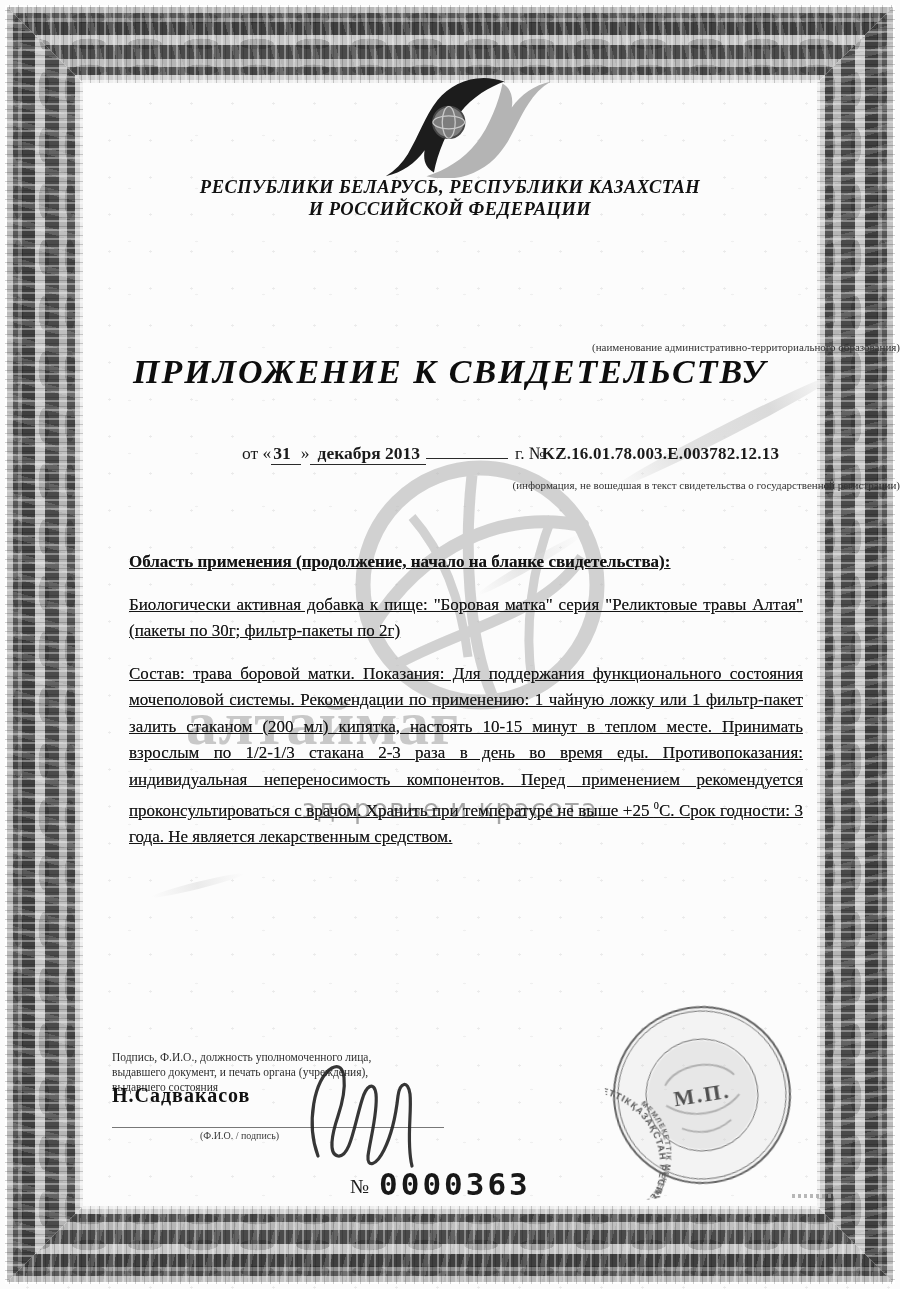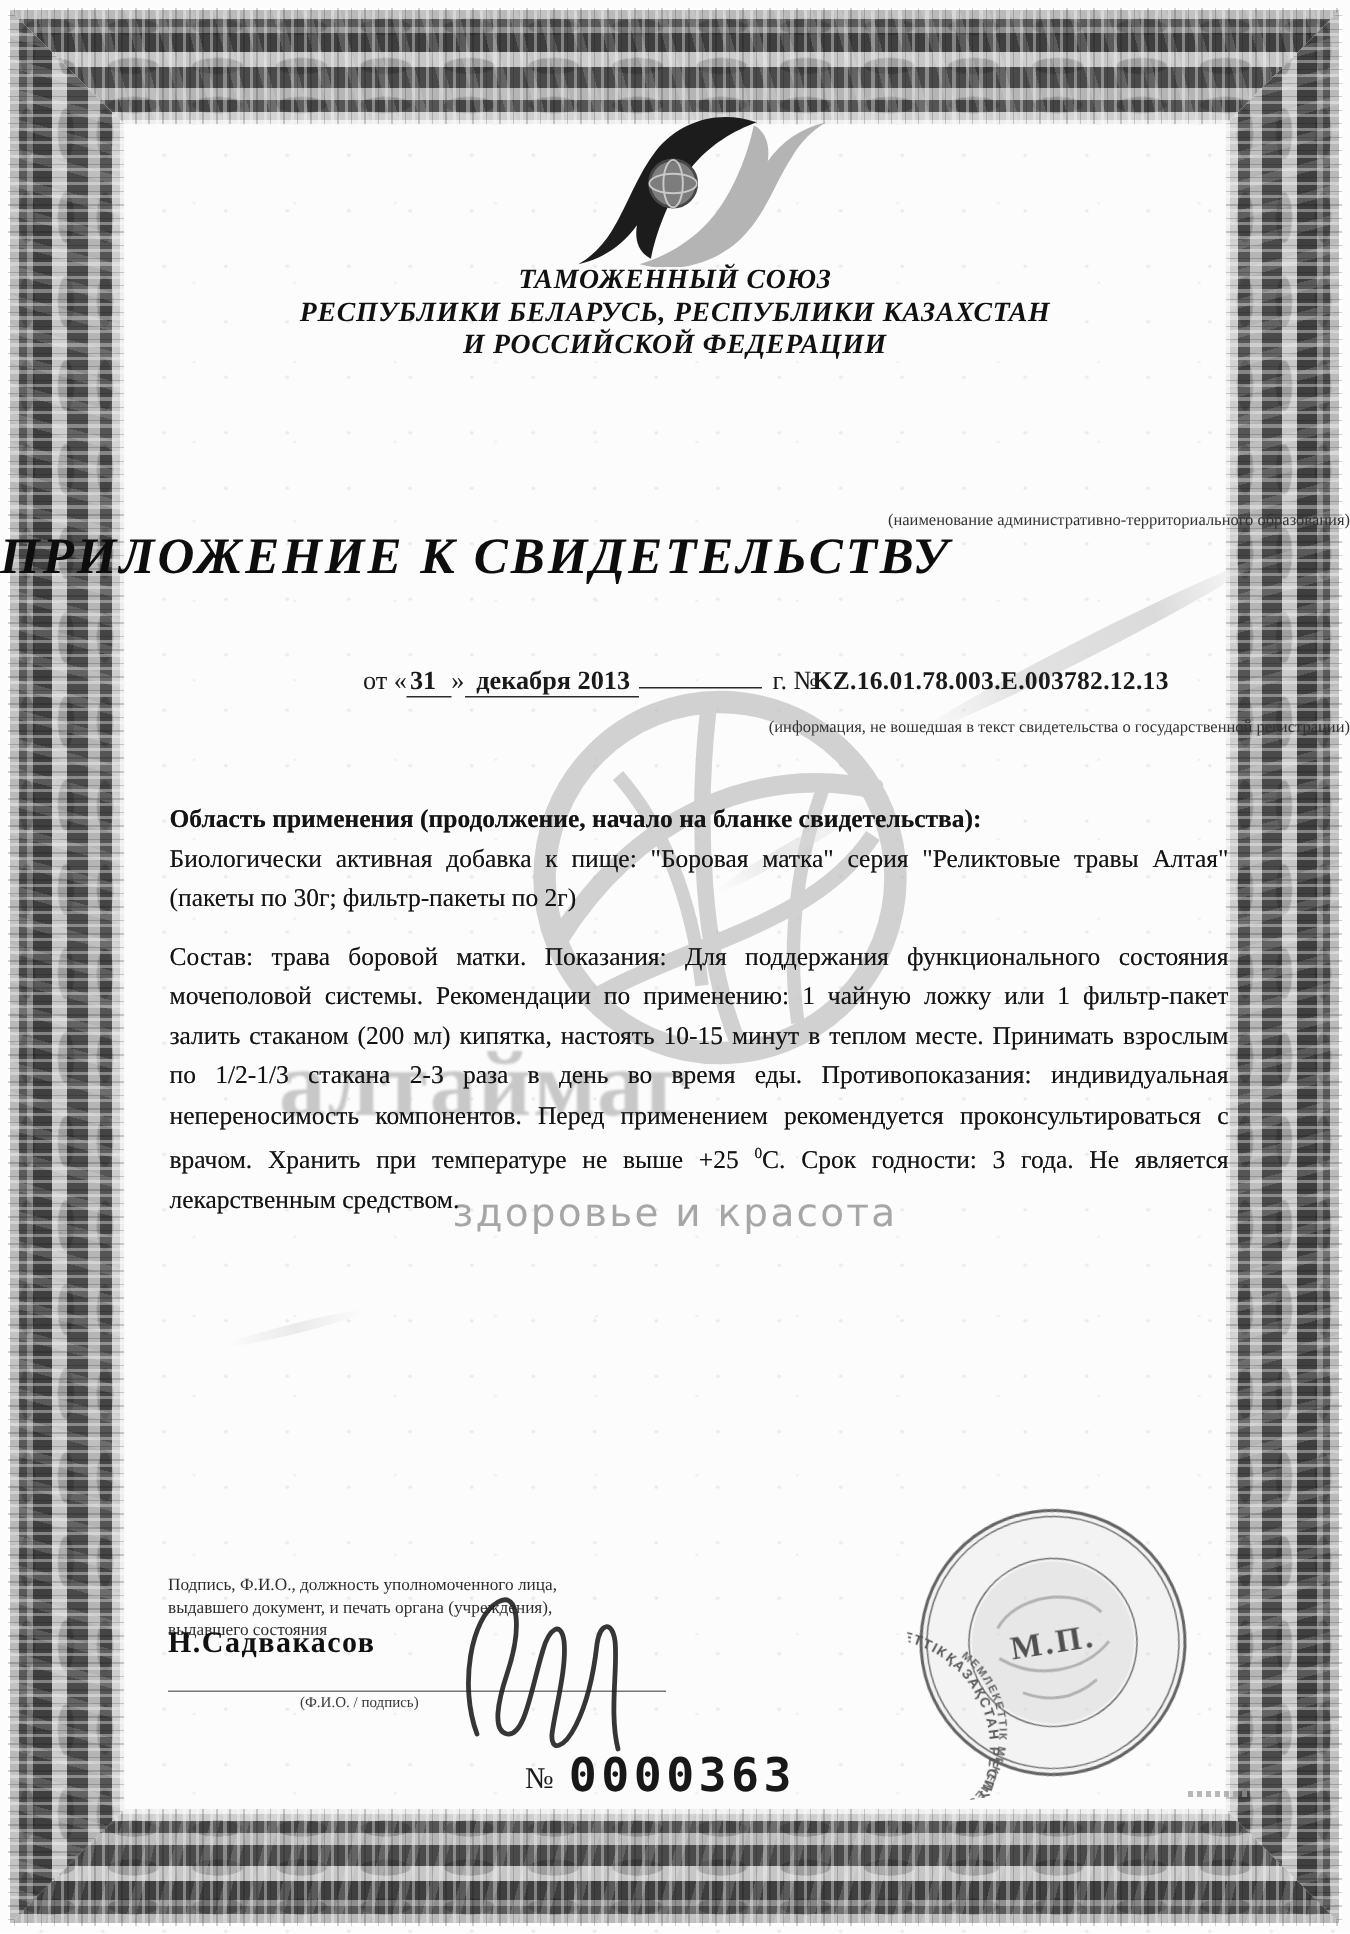--- a/index.html
+++ b/index.html
@@ -60,34 +60,34 @@
     background:linear-gradient(90deg,transparent,#dadada 40%,transparent);}
   .s3{left:150px;top:882px;width:95px;height:7px;transform:rotate(-14deg);opacity:.45;
     background:linear-gradient(90deg,transparent,#d5d5d5 50%,transparent);}
   
   .logo{position:absolute;left:362px;top:76px;width:205px;height:102px;}
   .org{position:absolute;left:0;right:0;top:177px;text-align:center;
     font-weight:bold;font-style:italic;font-size:18.5px;line-height:21.5px;letter-spacing:.5px;color:#111;}
   .cap{position:absolute;left:0;right:0;text-align:right;font-size:11px;color:#333;}
   .cap-top{top:341px;}
   .cap-info{top:479px;}
-  .doc-title{position:absolute;left:0;right:0;top:353px;text-align:left;
+  .doc-title{position:absolute;left:0;right:0;top:353px;text-align:center;
     font-weight:bold;font-style:italic;font-size:34px;letter-spacing:2px;color:#0d0d0d;}
   .doc-subtitle{position:absolute;left:0;right:0;top:393px;text-align:center;
     font-weight:bold;font-style:italic;font-size:25px;letter-spacing:.5px;color:#0d0d0d;}
   .dateline{position:absolute;left:242px;top:443px;font-size:17.5px;white-space:nowrap;color:#1a1a1a;}
   .dl-day{display:inline-block;border-bottom:1.5px solid #2a2a2a;padding:0 10px 0 2px;font-weight:bold;}
   .dl-month{display:inline-block;border-bottom:1.5px solid #2a2a2a;padding:0 6px 0 8px;font-weight:bold;}
   .dl-gap{display:inline-block;border-bottom:1.5px solid #2a2a2a;width:82px;}
   .dl-glabel{margin-left:7px;}
   .dl-num{font-weight:bold;font-size:17px;margin-left:-4px;letter-spacing:.2px;}
   .body-text{position:absolute;left:113px;width:706px;top:533px;
     font-size:17px;line-height:26.5px;text-align:justify;
     text-shadow:0 0 .4px rgba(0,0,0,.55);}
-  .body-text p{margin:0;}
+  .body-text p{margin:16px;text-decoration:underline;}
   .body-text .main{margin-top:12px;}
   .scope-head{font-weight:bold;}
   .body-text sup{font-size:.6em;}
   .sig-cap{position:absolute;left:112px;top:1050px;font-size:11.5px;line-height:15px;color:#2e2e2e;}
   .sig-name{position:absolute;left:112px;top:1084px;font-size:20px;font-weight:bold;letter-spacing:1px;color:#111;}
   .sig-line{position:absolute;left:112px;top:1127px;width:332px;border-top:1.2px solid #777;}
   .sig-line-cap{position:absolute;left:200px;top:1130px;font-size:10px;color:#3a3a3a;}
   .sig-stroke{position:absolute;left:288px;top:1038px;width:145px;height:135px;}
   .seal{position:absolute;left:607px;top:1000px;width:190px;height:190px;
     opacity:.85;transform:rotate(-9deg);filter:blur(.3px);}
@@ -124,21 +124,20 @@
 
   <svg class="logo" viewBox="0 0 210 110" aria-hidden="true">
     <path d="M148,6 C120,-4 92,6 76,26 C62,44 56,64 44,84 C38,94 30,102 20,108 C38,104 52,94 62,80 C60,92 64,100 72,104 C76,84 86,58 100,40 C114,22 132,12 148,6 Z" fill="#1c1c1c"></path>
     <path d="M64,108 C92,116 124,106 142,84 C156,68 162,48 174,30 C180,20 188,12 198,6 C180,10 166,20 156,34 C158,22 154,12 146,8 C142,28 132,54 118,72 C104,90 84,102 64,108 Z" fill="#b4b4b4"></path>
     <circle cx="88" cy="50" r="17" fill="#7d7d7d" stroke="#474747" stroke-width="2"></circle>
     <ellipse cx="88" cy="50" rx="7" ry="17" fill="none" stroke="#c9c9c9" stroke-width="1.4"></ellipse>
     <ellipse cx="88" cy="50" rx="17" ry="7" fill="none" stroke="#c9c9c9" stroke-width="1.4"></ellipse>
   </svg>
 
   <div class="org">
-    <div>ТАМОЖЕННЫЙ СОЮЗ</div>
     <div>РЕСПУБЛИКИ БЕЛАРУСЬ, РЕСПУБЛИКИ КАЗАХСТАН</div>
     <div>И РОССИЙСКОЙ ФЕДЕРАЦИИ</div>
   </div>
 
   <div class="cap cap-top">(наименование административно-территориального образования)</div>
   <div class="doc-title">ПРИЛОЖЕНИЕ К СВИДЕТЕЛЬСТВУ</div>
 
   <div class="dateline"><span>от «</span><span class="dl-day">31</span><span>»</span><span class="dl-month">декабря 2013</span><span class="dl-gap"></span><span class="dl-glabel">г. №</span><span class="dl-num">KZ.16.01.78.003.E.003782.12.13</span></div>
 
   <div class="cap cap-info">(информация, не вошедшая в текст свидетельства о государственной регистрации)</div>

